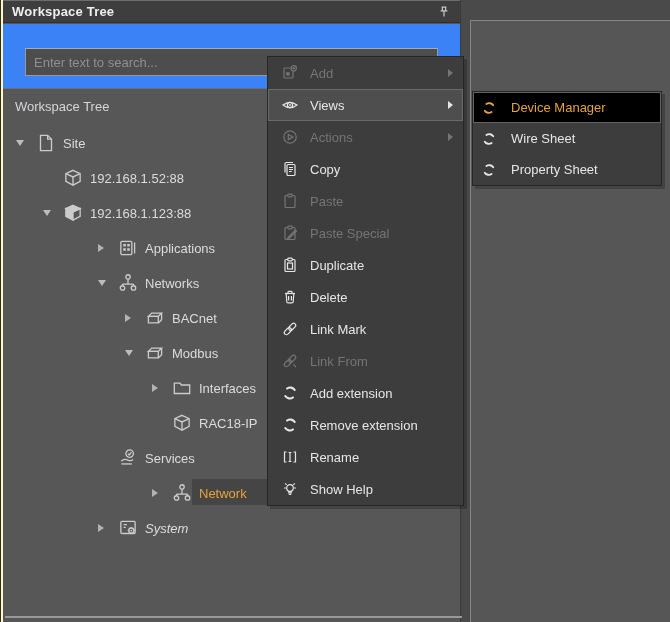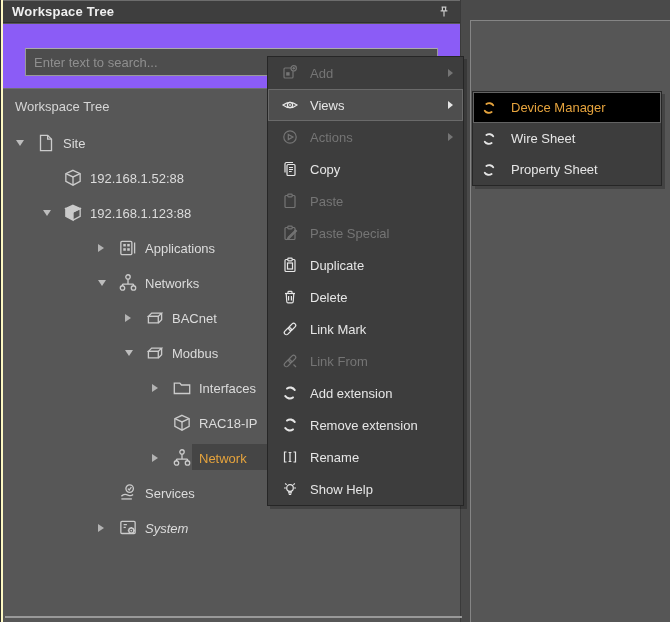--- a/index.html
+++ b/index.html
@@ -12,21 +12,21 @@
   
   .panel{position:absolute;left:1px;top:0;width:460px;height:622px;background:#575757;
          border-left:2px solid #fef9c3;border-right:1px solid #3a3a3a;box-sizing:border-box;}
   .panel-header{position:absolute;left:0;top:0;right:0;height:23px;background:#3e3e3e;
                 border-top:1px solid #6d6d6d;border-bottom:1px solid #2f2f2f;
                 display:flex;align-items:center;padding:0 9px;box-sizing:border-box;}
   .panel-title{font-size:13px;font-weight:bold;color:#efefef;letter-spacing:.2px;}
   .pin{margin-left:auto;width:14px;height:14px;color:#c9c9c9;display:flex;align-items:center;}
   .pin svg{width:14px;height:14px;}
 
-  .search-strip{position:absolute;left:0;top:24px;right:0;height:65px;background:#8b5cf6;
+  .search-strip{position:absolute;left:0;top:24px;right:0;height:65px;background:#3b82f6;
                 border-bottom:1px solid #6f6f6f;box-sizing:border-box;}
   .search-input{position:absolute;left:22px;top:24px;width:413px;height:28px;box-sizing:border-box;
                 background:#4d4d4d;border:1px solid #999999;border-top-color:#ababab;
                 color:#dddddd;font-size:13px;padding:0 8px;font-family:inherit;outline:none;}
   .search-input::placeholder{color:#8f8f8f;}
 
   .section-label{position:absolute;left:12px;top:99px;font-size:13px;color:#d6d6d6;}
 
   
   .tree{position:absolute;left:0;top:125px;width:459px;height:492px;}
@@ -181,43 +181,43 @@
         <div class="tree-row">
           <span class="tree-icon" style="left:168px;">
             <svg viewBox="0 0 20 20" fill="none" stroke="currentColor" stroke-width="1.2">
               <path d="M10 3 L16.5 6 V13 L10 16.5 L3.5 13 V6 Z"></path>
               <path d="M3.5 6 L10 9 L16.5 6"></path>
               <path d="M10 9 V16.5"></path>
             </svg>
           </span>
           <span class="tree-label" style="left:196px;">RAC18-IP</span>
         </div>
+        <div class="tree-row">
+          <span class="tree-icon" style="left:114px;">
+            <svg viewBox="0 0 20 20" fill="none" stroke="currentColor" stroke-width="1.2">
+              <circle cx="11.5" cy="6" r="3.4"></circle>
+              <path d="M9.9 6 l1.2 1.3 2-2.6"></path>
+              <path d="M4 13 q2-2.3 4.6-1.5 l2.6.8 q1.9.5 3.4-.9"></path>
+              <path d="M4 15.4 h9.5"></path>
+            </svg>
+          </span>
+          <span class="tree-label" style="left:142px;">Services</span>
+        </div>
         <div class="tree-row selected">
           <span class="sel-bg" style="left:189px;width:112px;"></span>
           <span class="tw-arrow tw-col" style="left:149px;"></span>
           <span class="tree-icon" style="left:168px;">
             <svg viewBox="0 0 20 20" fill="none" stroke="currentColor" stroke-width="1.2">
               <circle cx="10" cy="4.5" r="2"></circle>
               <circle cx="5" cy="14.5" r="2"></circle>
               <circle cx="15" cy="14.5" r="2"></circle>
               <path d="M10 6.5 V11 M5 11 H15 M5 11 V12.5 M15 11 V12.5"></path>
             </svg>
           </span>
           <span class="tree-label" style="left:196px;">Network</span>
-        </div>
-        <div class="tree-row">
-          <span class="tree-icon" style="left:114px;">
-            <svg viewBox="0 0 20 20" fill="none" stroke="currentColor" stroke-width="1.2">
-              <circle cx="11.5" cy="6" r="3.4"></circle>
-              <path d="M9.9 6 l1.2 1.3 2-2.6"></path>
-              <path d="M4 13 q2-2.3 4.6-1.5 l2.6.8 q1.9.5 3.4-.9"></path>
-              <path d="M4 15.4 h9.5"></path>
-            </svg>
-          </span>
-          <span class="tree-label" style="left:142px;">Services</span>
         </div>
         <div class="tree-row">
           <span class="tw-arrow tw-col" style="left:95px;"></span>
           <span class="tree-icon" style="left:114px;">
             <svg viewBox="0 0 20 20" fill="none" stroke="currentColor" stroke-width="1.2">
               <rect x="3.5" y="4" width="13" height="11" rx="1"></rect>
               <path d="M6 7 H9 M6 9.5 H8"></path>
               <circle cx="13" cy="12.3" r="2.3"></circle>
               <circle cx="13" cy="12.3" r="0.8" fill="currentColor" stroke="none"></circle>
               <path d="M13 10 v-.9 M13 14.6 v.9 M10.7 12.3 h-.9 M15.3 12.3 h.9"></path>

